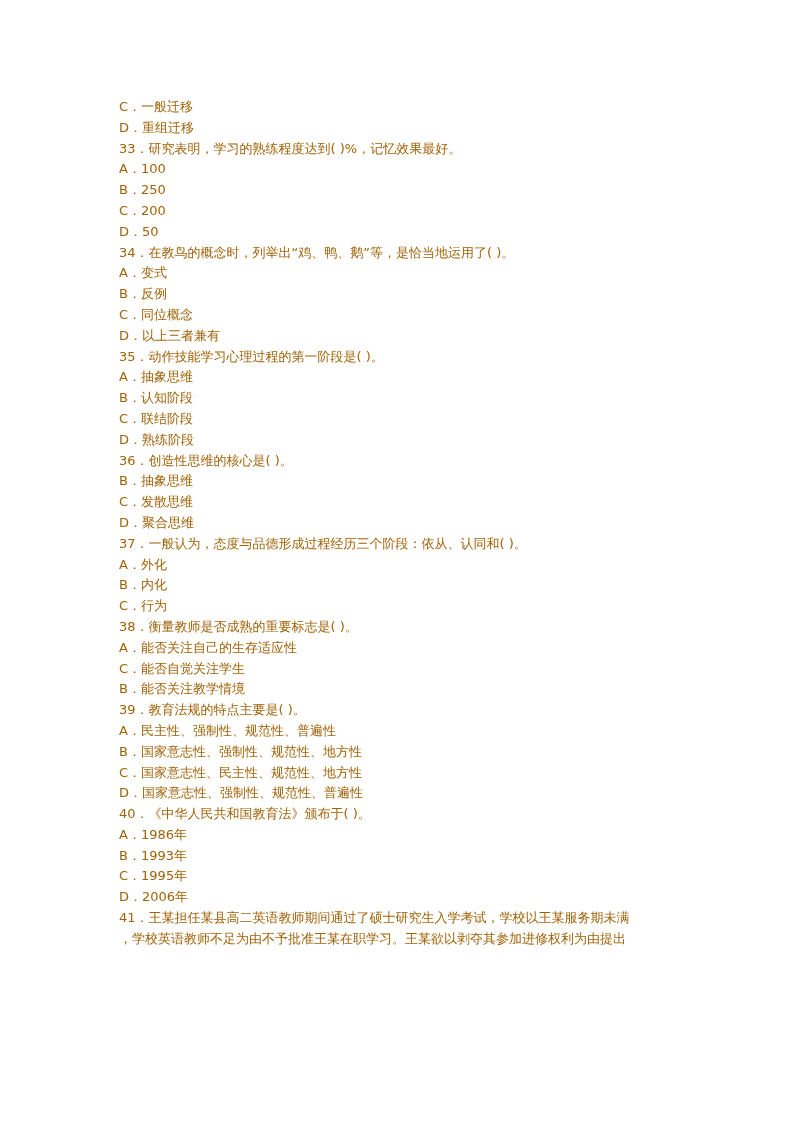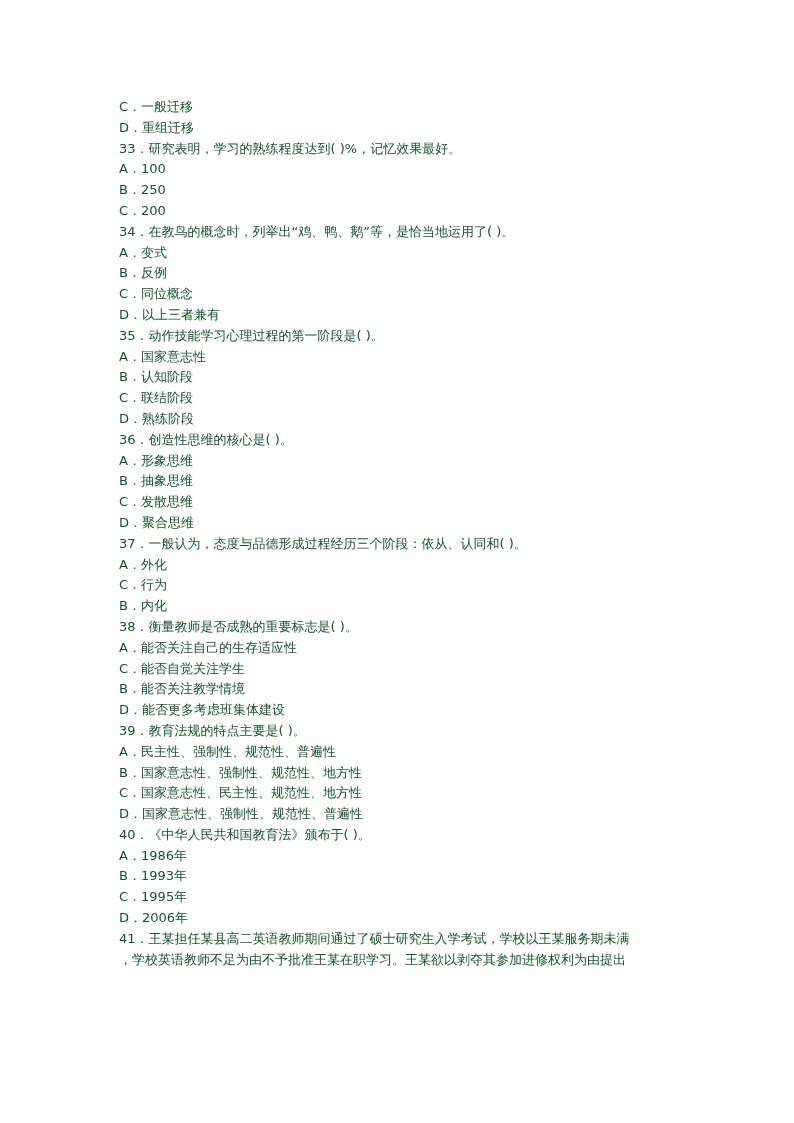--- a/index.html
+++ b/index.html
@@ -3,61 +3,60 @@
   <meta charset="utf-8">
   <style>
     html, body { margin: 0; padding: 0; background: #ffffff; }
     body { width: 794px; height: 1123px; position: relative; overflow: hidden; }
     .page {
       position: absolute; left: 0; top: 0; width: 794px; height: 1123px; background: #ffffff;
     }
     .content {
       position: absolute; left: 119px; top: 97px; width: 560px;
       font-family: "DejaVu Sans", sans-serif;
-      font-size: 13px; line-height: 20.8px; color: #14532d;
+      font-size: 13px; line-height: 20.8px; color: #a16207;
     }
     .line { white-space: nowrap; height: 20.8px; }
     .q { }
     .opt { }
   </style>
 </head>
 <body>
 
 <div class="page">
   <div class="content">
     <div class="line opt">C．一般迁移</div>
     <div class="line opt">D．重组迁移</div>
     <div class="line q">33．研究表明，学习的熟练程度达到( )%，记忆效果最好。</div>
     <div class="line opt">A．100</div>
     <div class="line opt">B．250</div>
     <div class="line opt">C．200</div>
+    <div class="line opt">D．50</div>
     <div class="line q">34．在教鸟的概念时，列举出“鸡、鸭、鹅”等，是恰当地运用了( )。</div>
     <div class="line opt">A．变式</div>
     <div class="line opt">B．反例</div>
     <div class="line opt">C．同位概念</div>
     <div class="line opt">D．以上三者兼有</div>
     <div class="line q">35．动作技能学习心理过程的第一阶段是( )。</div>
-    <div class="line opt">A．国家意志性</div>
+    <div class="line opt">A．抽象思维</div>
     <div class="line opt">B．认知阶段</div>
     <div class="line opt">C．联结阶段</div>
     <div class="line opt">D．熟练阶段</div>
     <div class="line q">36．创造性思维的核心是( )。</div>
-    <div class="line opt">A．形象思维</div>
     <div class="line opt">B．抽象思维</div>
     <div class="line opt">C．发散思维</div>
     <div class="line opt">D．聚合思维</div>
     <div class="line q">37．一般认为，态度与品德形成过程经历三个阶段：依从、认同和( )。</div>
     <div class="line opt">A．外化</div>
+    <div class="line opt">B．内化</div>
     <div class="line opt">C．行为</div>
-    <div class="line opt">B．内化</div>
     <div class="line q">38．衡量教师是否成熟的重要标志是( )。</div>
     <div class="line opt">A．能否关注自己的生存适应性</div>
     <div class="line opt">C．能否自觉关注学生</div>
     <div class="line opt">B．能否关注教学情境</div>
-    <div class="line opt">D．能否更多考虑班集体建设</div>
     <div class="line q">39．教育法规的特点主要是( )。</div>
     <div class="line opt">A．民主性、强制性、规范性、普遍性</div>
     <div class="line opt">B．国家意志性、强制性、规范性、地方性</div>
     <div class="line opt">C．国家意志性、民主性、规范性、地方性</div>
     <div class="line opt">D．国家意志性、强制性、规范性、普遍性</div>
     <div class="line q">40．《中华人民共和国教育法》颁布于( )。</div>
     <div class="line opt">A．1986年</div>
     <div class="line opt">B．1993年</div>
     <div class="line opt">C．1995年</div>
     <div class="line opt">D．2006年</div>

